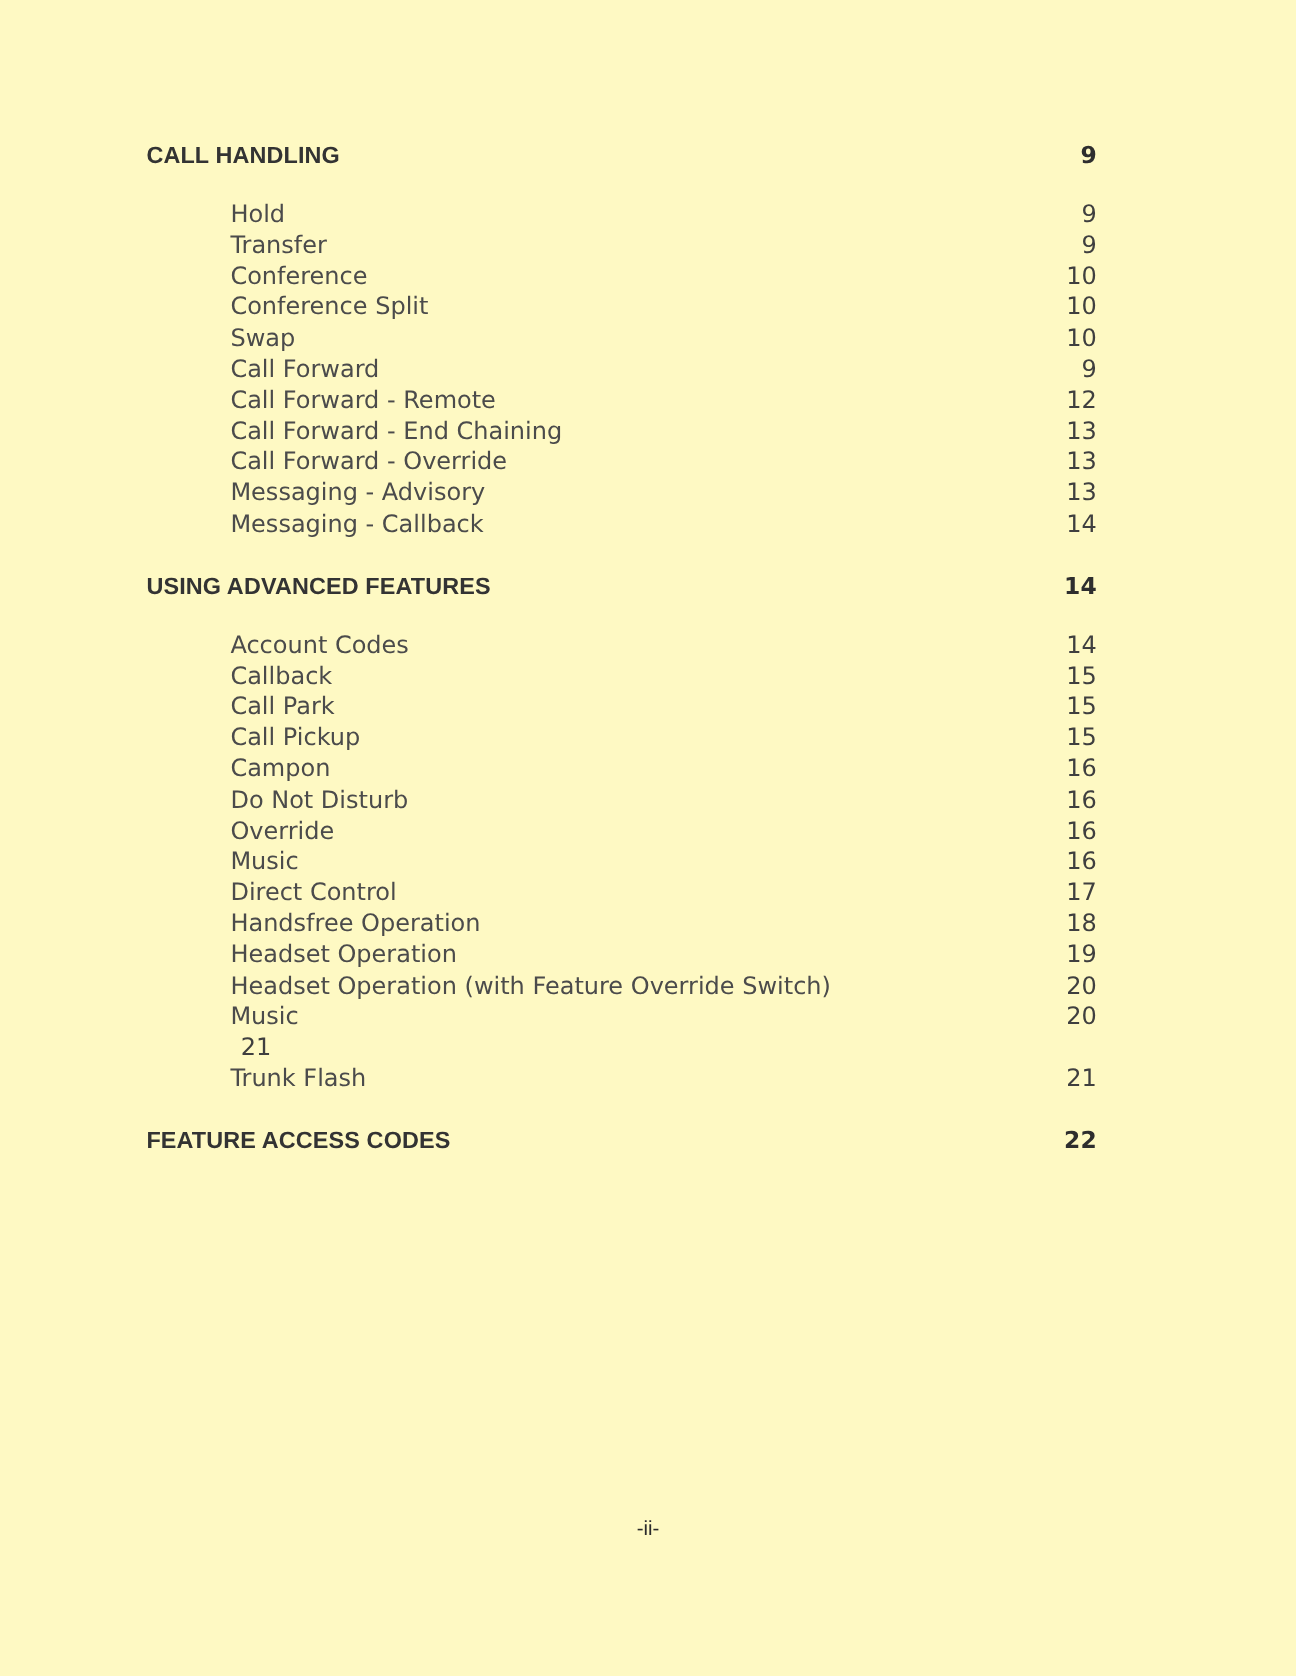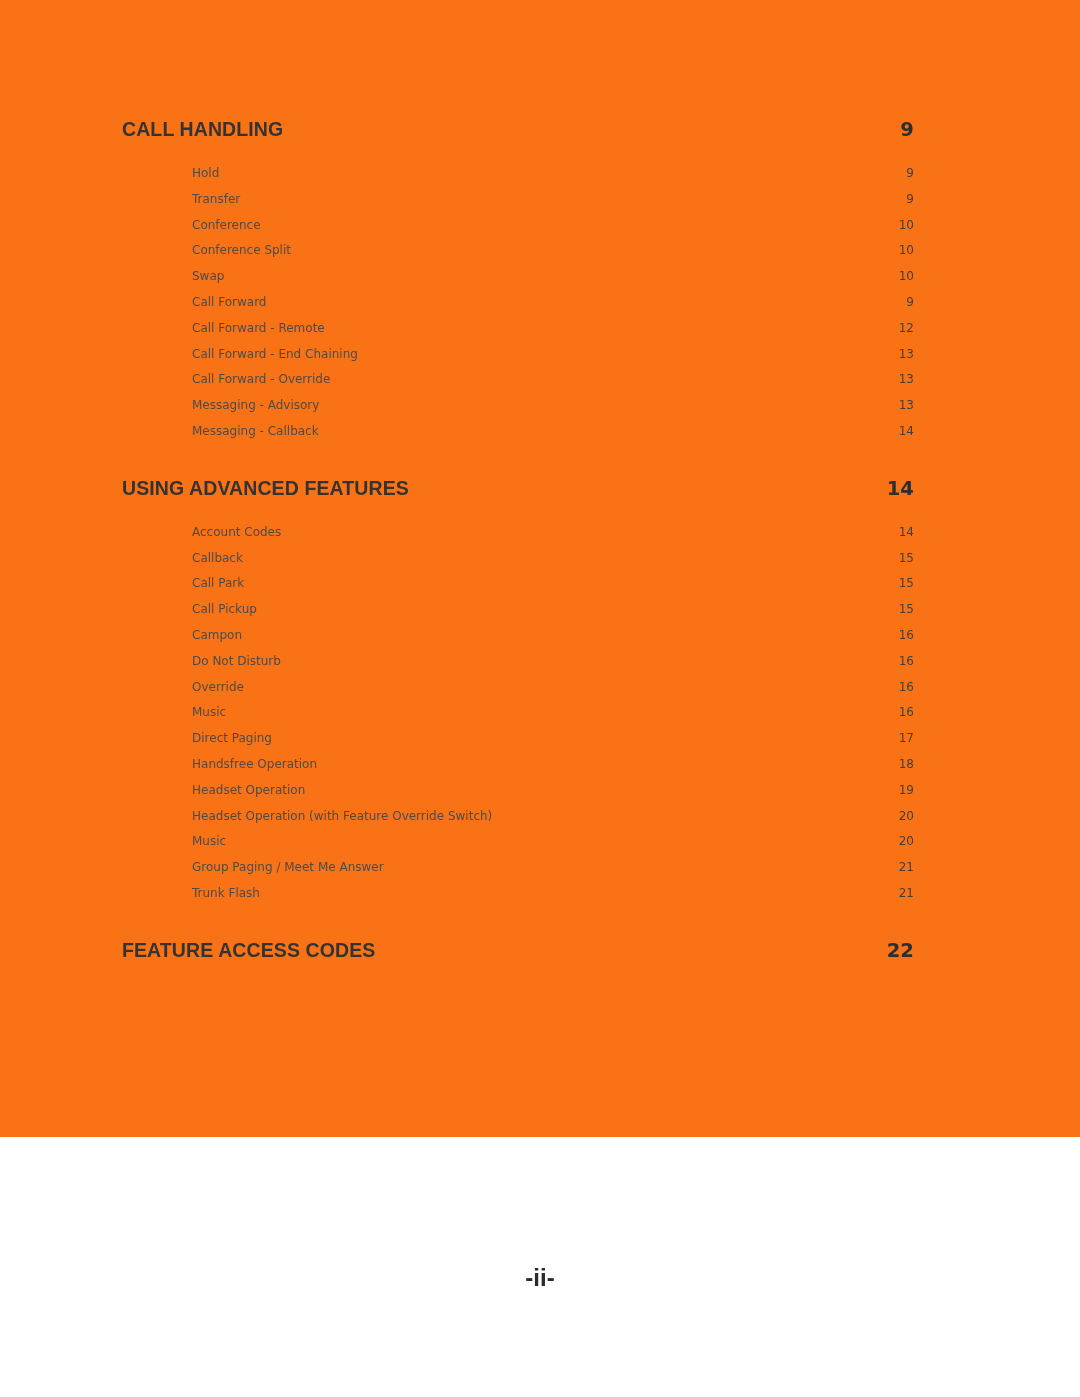--- a/index.html
+++ b/index.html
@@ -14,22 +14,22 @@
     font-family: "DejaVu Sans", sans-serif;
     position: relative;
     overflow: hidden;
   }
 
   #page {
     position: absolute;
     left: 0;
     top: 0;
     width: 1080px;
-    height: 1137px;
-    background: #f97316;
+    height: 1397px;
+    background: #fef9c3;
   }
 
   #toc {
     position: absolute;
     left: 122px;
     top: 118px;
     width: 792px;
   }
 
   
@@ -56,21 +56,21 @@
     color: #2e2e2e;
   }
 
   
   .entry-row {
     display: flex;
     align-items: baseline;
     justify-content: space-between;
     font-family: "DejaVu Sans", sans-serif;
     font-weight: normal;
-    font-size: 12px;
+    font-size: 20px;
     color: #4b4b4b;
     height: 25.8px;
     padding-left: 70px;
   }
   .entry-row .title {
     white-space: nowrap;
   }
   .entry-row .page {
     text-align: right;
     min-width: 34px;
@@ -81,22 +81,22 @@
   .gap-after-section { height: 22px; }
   .gap-before-section { height: 27px; }
 
   #footer {
     position: absolute;
     left: 0;
     top: 1264px;
     width: 1080px;
     text-align: center;
     font-family: "Liberation Sans", sans-serif;
-    font-weight: bold;
-    font-size: 24px;
+    font-weight: normal;
+    font-size: 17px;
     color: #2b2b2b;
     letter-spacing: 0px;
   }
 </style>
 </head>
 <body>
 
 <div id="page">
 
   <div id="toc">
@@ -181,41 +181,40 @@
       </div>
       <div class="entry-row">
         <span class="title">Override</span>
         <span class="page">16</span>
       </div>
       <div class="entry-row">
         <span class="title">Music</span>
         <span class="page">16</span>
       </div>
       <div class="entry-row">
-        <span class="title">Direct Paging</span>
+        <span class="title">Direct Control</span>
         <span class="page">17</span>
       </div>
       <div class="entry-row">
         <span class="title">Handsfree Operation</span>
         <span class="page">18</span>
       </div>
       <div class="entry-row">
         <span class="title">Headset Operation</span>
         <span class="page">19</span>
       </div>
       <div class="entry-row">
         <span class="title">Headset Operation (with Feature Override Switch)</span>
         <span class="page">20</span>
       </div>
       <div class="entry-row">
         <span class="title">Music</span>
         <span class="page">20</span>
       </div>
       <div class="entry-row">
-        <span class="title">Group Paging / Meet Me Answer</span>
         <span class="page">21</span>
       </div>
       <div class="entry-row">
         <span class="title">Trunk Flash</span>
         <span class="page">21</span>
       </div>
       <div class="gap-before-section"></div>
       <div class="section-row">
         <span class="title">FEATURE ACCESS CODES</span>
         <span class="page">22</span>

